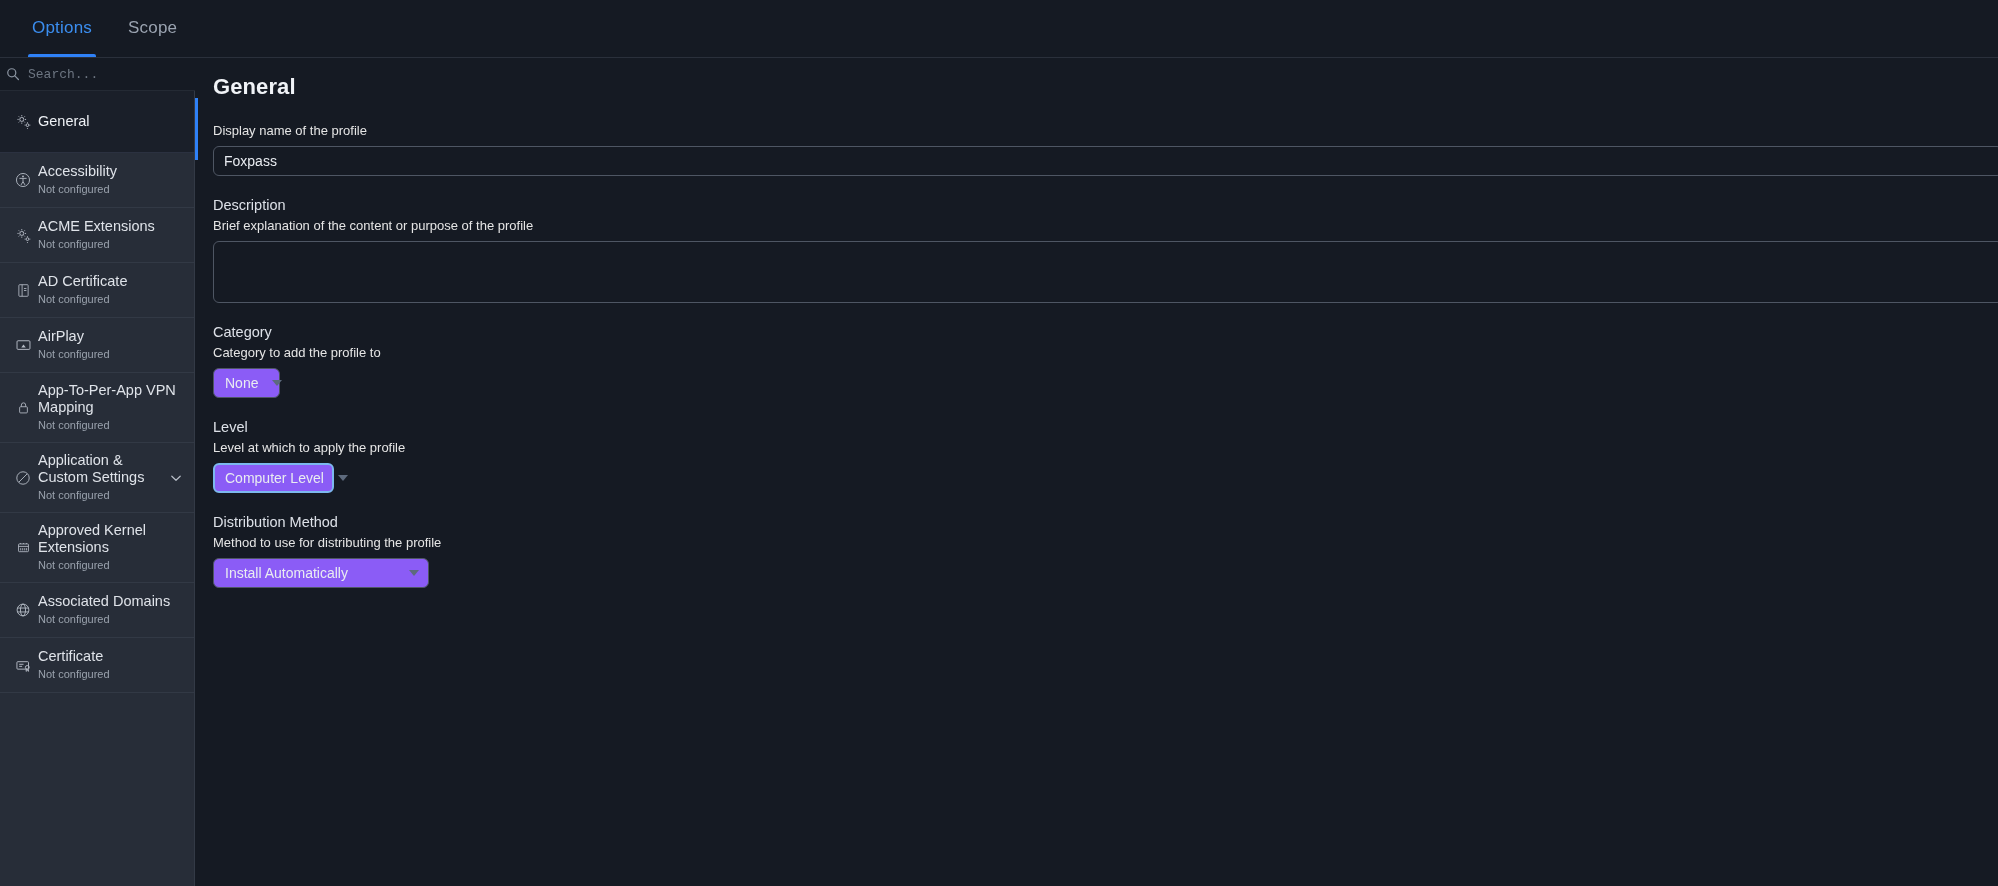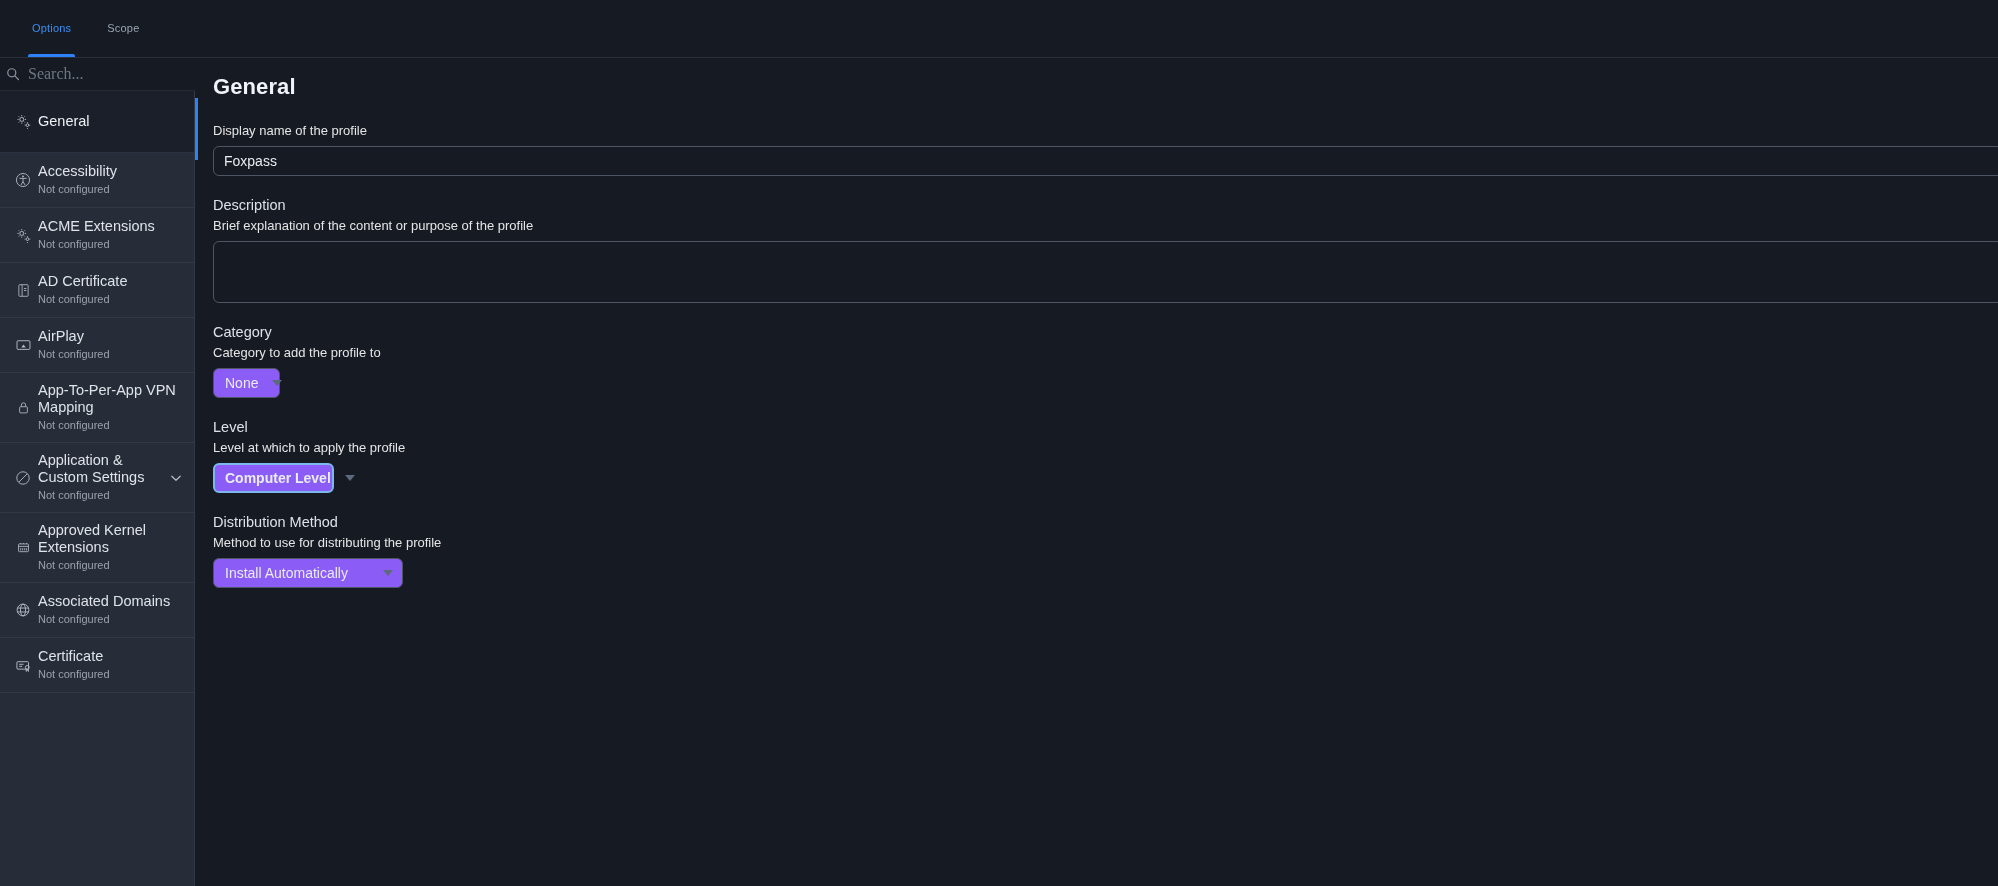--- a/index.html
+++ b/index.html
@@ -24,21 +24,21 @@
     display: flex;
     align-items: flex-end;
     padding-left: 14px;
   }
   .tab {
     position: relative;
     height: 58px;
     display: flex;
     align-items: center;
     padding: 0 18px;
-    font-size: 11px;
+    font-size: 17px;
     letter-spacing: .2px;
     color: #9aa3b0;
     cursor: pointer;
     background: transparent;
     border: none;
     font-family: inherit;
   }
   .tab.active { color: #3b8ef0; }
   .tab.active::after {
     content: "";
@@ -63,22 +63,22 @@
     padding-left: 6px;
     gap: 8px;
   }
   .searchbar .sicon { width: 14px; height: 14px; flex: 0 0 14px; display:block; }
   .searchbar input {
     flex: 1 1 auto;
     background: transparent;
     border: none;
     outline: none;
     color: #cfd5de;
-    font-size: 16px;
-    font-family: Liberation Serif, serif;
+    font-size: 13px;
+    font-family: Liberation Mono, monospace;
     padding: 0;
   }
   .searchbar input::placeholder { color: #6d7682; }
 
   
   .sidebar {
     position: absolute;
     top: 91px; left: 0;
     width: 195px;
     height: 795px;
@@ -223,22 +223,22 @@
     border-left: 5px solid transparent;
     border-right: 5px solid transparent;
     border-top: 6px solid #5d6a7d;
     margin-left: auto;
   }
   .select.focused {
     border: 2px solid #7cb8ee;
     padding: 0 8px 0 10px;
   }
   .select.w-none { width: 67px; }
-  .select.w-level { width: 121px; font-weight: bold; }
-  .select.w-dist { width: 190px; }
+  .select.w-level { width: 121px; }
+  .select.w-dist { width: 216px; }
 </style>
 </head>
 <body>
 
 <div class="tabbar">
   <button class="tab active">
     <span>Options</span>
   </button>
   <button class="tab">
     <span>Scope</span>

